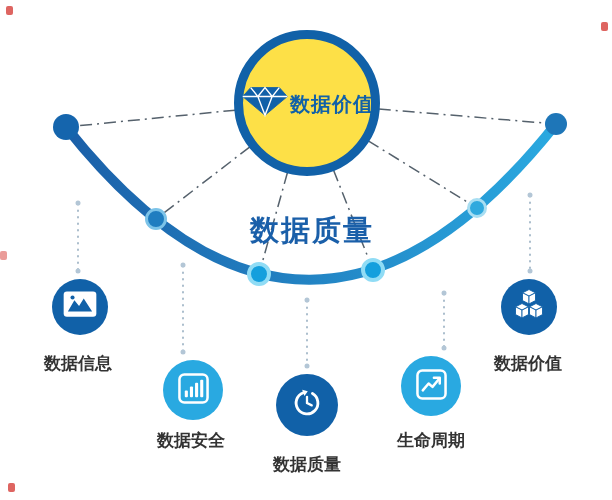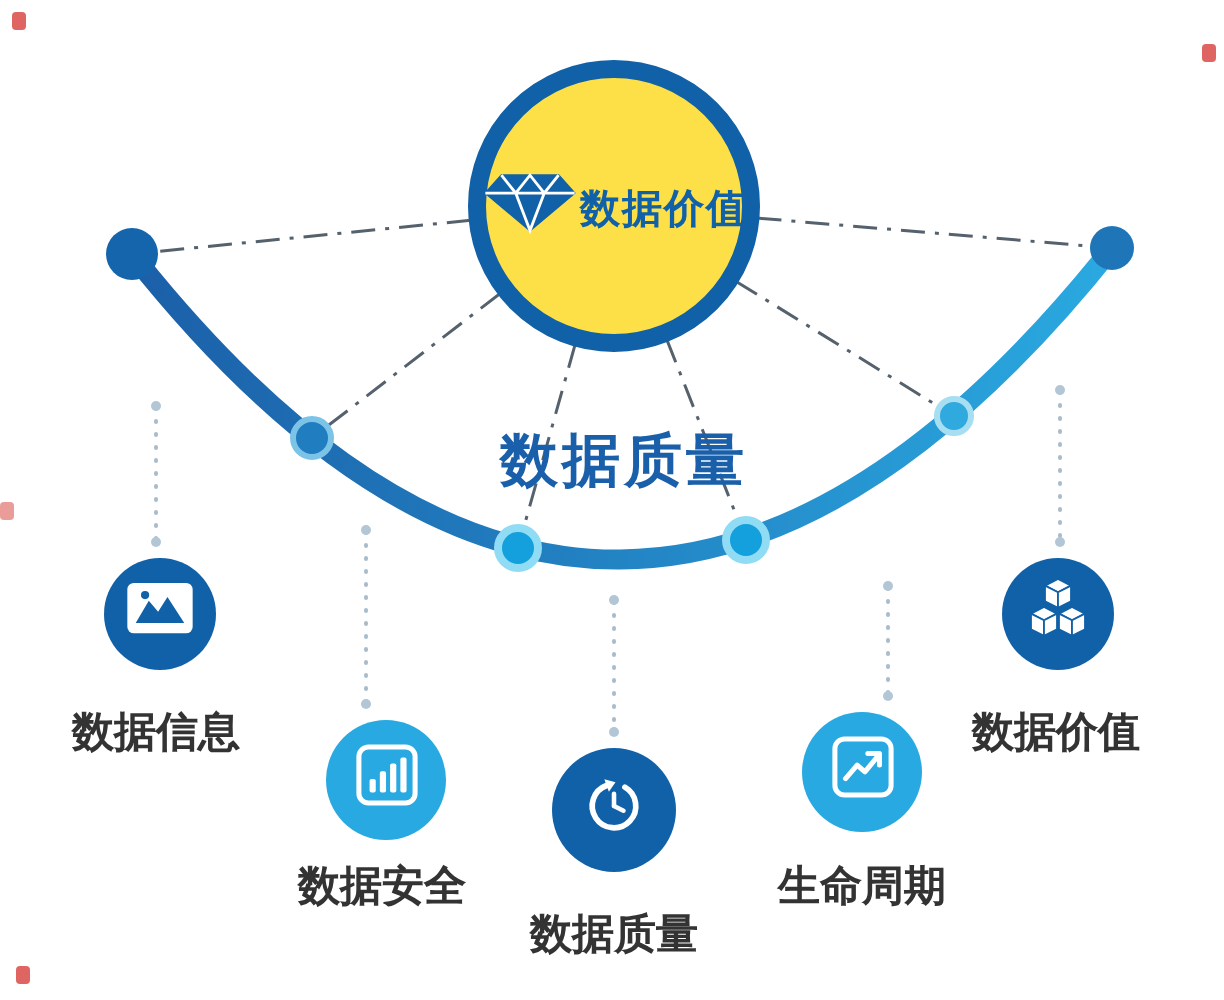--- a/index.html
+++ b/index.html
@@ -42,21 +42,21 @@
   .icon-circle.dark{background:var(--dark-blue);}
   .icon-circle.light{background:var(--light-blue);}
   .pos-info{left:52px;top:279px;width:56px;height:56px;}
   .pos-quality{left:163px;top:360px;width:60px;height:60px;}
   .pos-lifecycle{left:276px;top:374px;width:62px;height:62px;}
   .pos-security{left:401px;top:356px;width:60px;height:60px;}
   .pos-service{left:501px;top:279px;width:56px;height:56px;}
   
   .item-label{
     position:absolute;transform:translateX(-50%);z-index:3;
-    font-size:21px;font-weight:600;color:var(--label-dark);white-space:nowrap;font-family:Liberation Mono, monospace;
+    font-size:17px;font-weight:600;color:var(--label-dark);white-space:nowrap;font-family:Liberation Mono, monospace;
   }
   .lbl-info{left:78px;top:352px;}
   .lbl-quality{left:191px;top:429px;}
   .lbl-lifecycle{left:307px;top:453px;}
   .lbl-security{left:431px;top:429px;}
   .lbl-service{left:528px;top:352px;}
   
   .wm{position:absolute;width:7px;height:9px;border-radius:2px;background:#d84a45;opacity:.85;z-index:4;}
   .wm1{left:6px;top:6px;}
   .wm2{left:601px;top:22px;}

